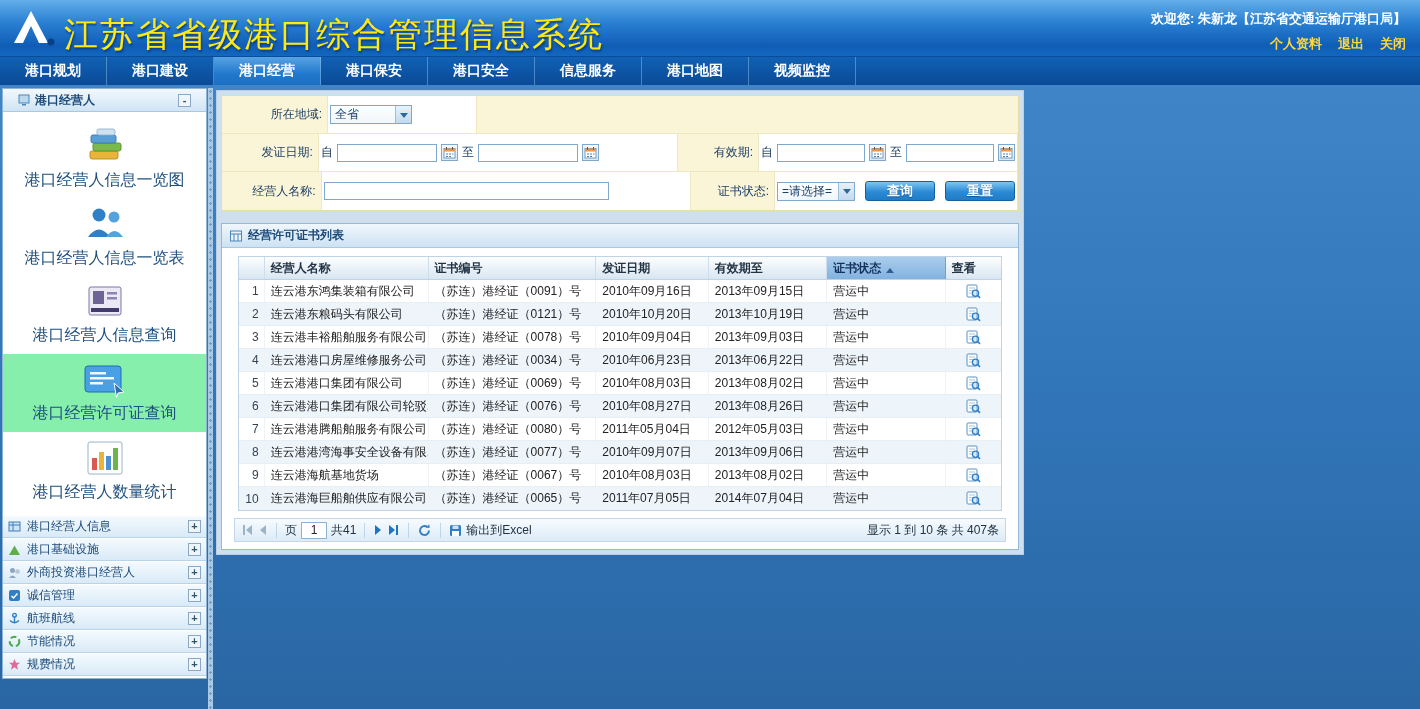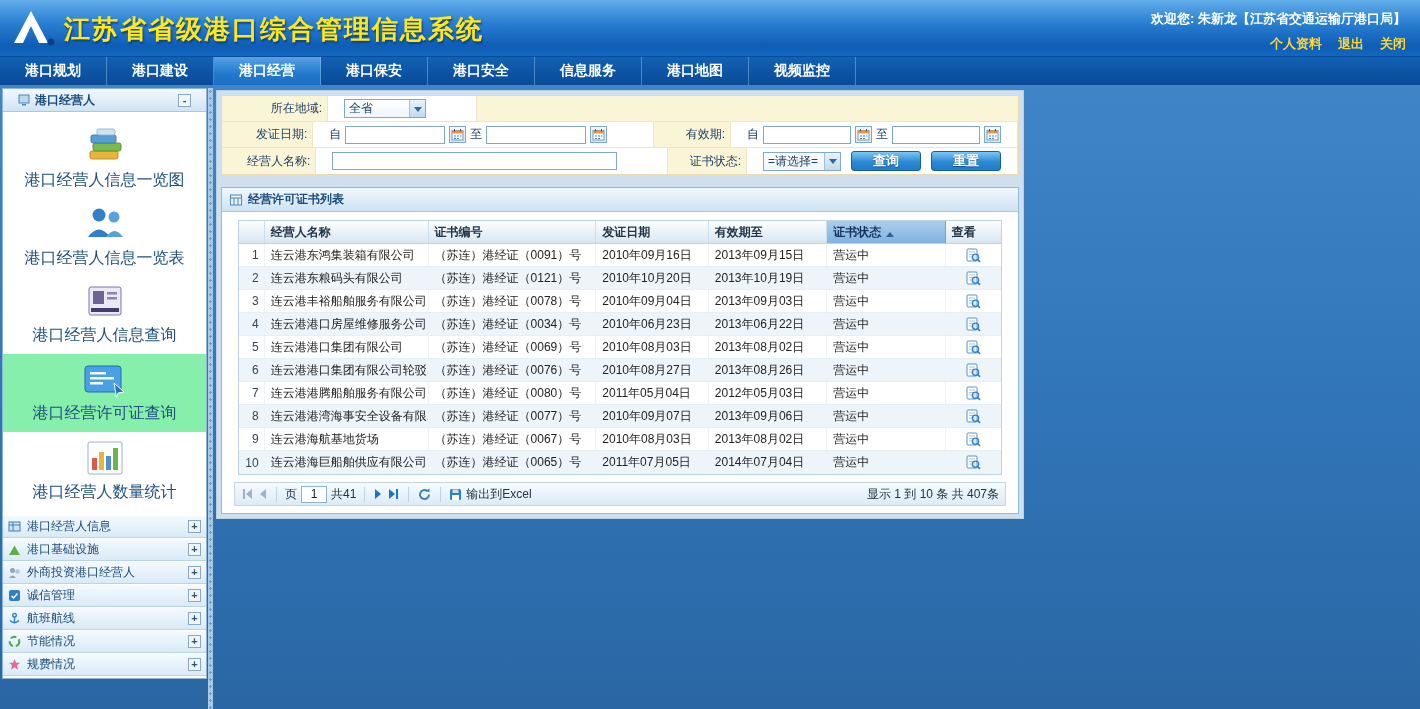--- a/index.html
+++ b/index.html
@@ -4,21 +4,21 @@
 <style>
   *{margin:0;padding:0;box-sizing:border-box}
   html,body{width:1420px;height:709px;overflow:hidden}
   body{font-family:"Liberation Sans","DejaVu Sans",sans-serif;
        background:linear-gradient(180deg,#4489ca 0%,#3176b9 55%,#2a66a4 100%)}
 
   
   .hdr{height:57px;position:relative;border-bottom:1px solid #0a4c9c;
        background:linear-gradient(180deg,#63aeea 0%,#2a80d2 40%,#0f5db6 82%,#1268be 100%)}
   .logo{position:absolute;left:8px;top:7px}
-  .title{position:absolute;left:64px;top:12px;font-size:26px;font-weight:bold;color:#ffe815;
+  .title{position:absolute;left:64px;top:12px;font-size:34px;font-weight:normal;color:#ffe815;
          letter-spacing:2px;text-shadow:1px 2px 2px rgba(8,55,125,.85)}
   .welcome{position:absolute;right:14px;top:10px;color:#ffffff;font-size:13px;font-weight:bold}
   .hlinks{position:absolute;right:14px;top:35px;display:flex;gap:16px}
   .hlinks span{color:#ffd83c;font-size:13px;font-weight:bold;cursor:pointer}
 
   
   .nav{height:28px;background:linear-gradient(180deg,#1161b4,#0a4a97);display:flex}
   .tab{width:107px;display:flex;align-items:center;justify-content:center;color:#fff;
        font-size:14px;font-weight:bold;border-right:1px solid rgba(150,200,240,.45);cursor:pointer}
   .tab.active{background:linear-gradient(180deg,#57a3e4,#2279cc 60%,#1b6fc2)}
@@ -46,24 +46,24 @@
   .splitter{width:5px;margin:0 1px;background:#a9c9e4;
             background-image:radial-gradient(circle,#6f9cc4 1px,transparent 1.3px);
             background-size:5px 7px;background-position:center top;cursor:col-resize}
 
   
   .main{flex:1;padding:2px 0 0 2px}
   .mwrap{width:808px;background:#cfdfee;padding:4px;border:1px solid #b9cfe3}
 
   
   .sform{width:798px;background:#fbf5d7;border:1px solid #e6dcae;font-size:12px;color:#1c3f66}
-  .f-row{display:flex;height:26px;border-bottom:1px solid #efe7c2;align-items:stretch}
+  .f-row{display:flex;height:38px;border-bottom:1px solid #efe7c2;align-items:stretch}
   .f-row:last-child{border-bottom:none}
   .f-label{display:flex;align-items:center;justify-content:flex-end;padding-right:5px;font-size:12px}
-  .f-cell{display:flex;align-items:center;gap:4px;background:#fff;padding:0 16px;
+  .f-cell{display:flex;align-items:center;gap:4px;background:#fff;padding:0 2px;
           border-left:1px solid #efe7c2;border-right:1px solid #efe7c2}
   .w105{width:105px}.w140{width:150px}.w395{width:395px}
   .w88{width:88px}.flex1{flex:1}.f-fill{flex:1}
   .txt{height:18px;border:1px solid #7fa8cc;background:#fff;font-size:12px;padding:0 3px;
        font-family:inherit;color:#223}
   .w100{width:100px}.w92{width:88px}.w285{width:285px}
   .sel{height:19px;border:1px solid #7fa8cc;background:linear-gradient(#ffffff,#f0f6fb);
        display:flex;align-items:center;font-size:12px;padding-left:4px;cursor:pointer}
   .sel .arr{margin-left:auto;width:16px;height:100%;background:linear-gradient(#e8f2fa,#c2daee);
             border-left:1px solid #9cc0dc;display:flex;align-items:center;justify-content:center}

